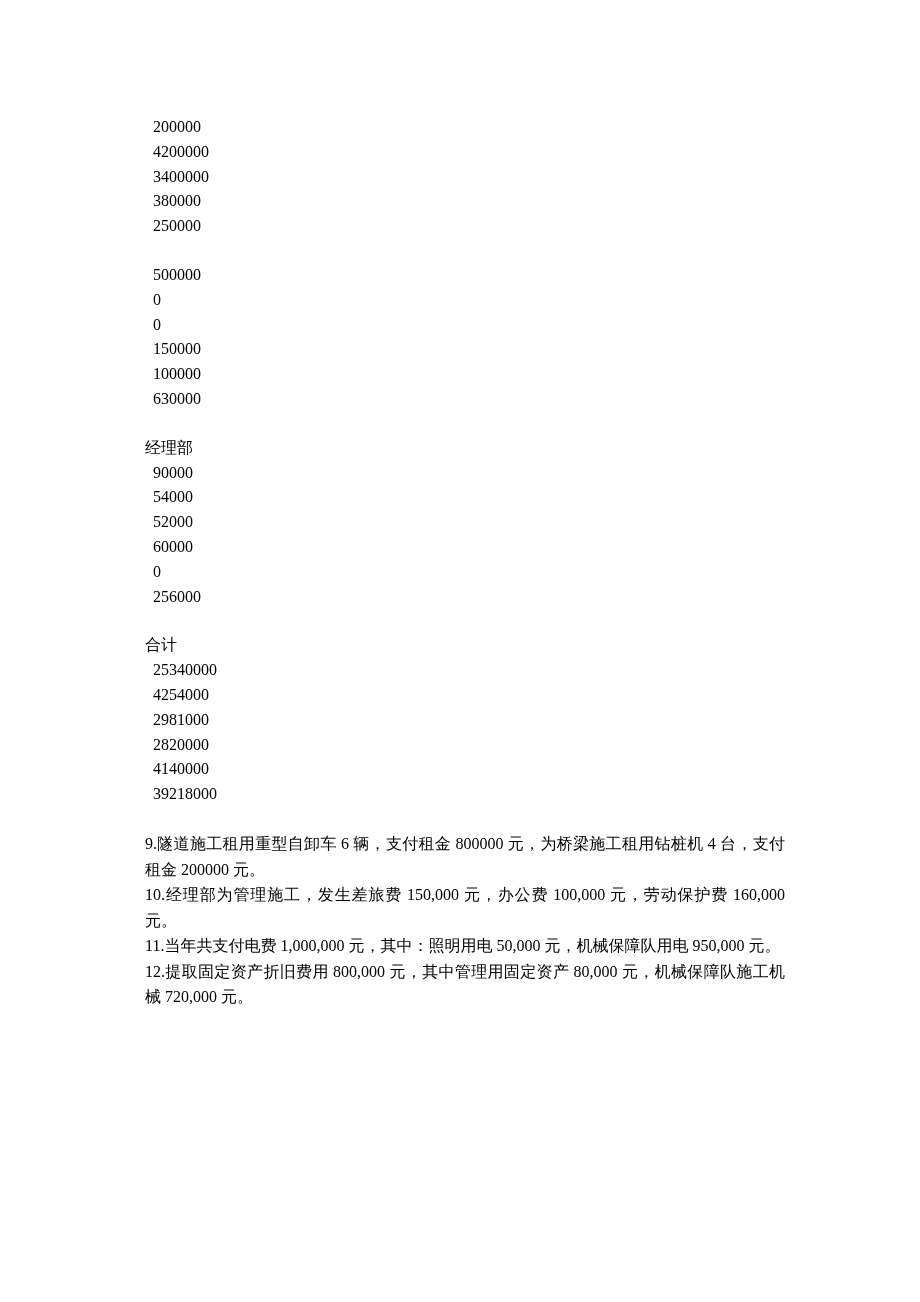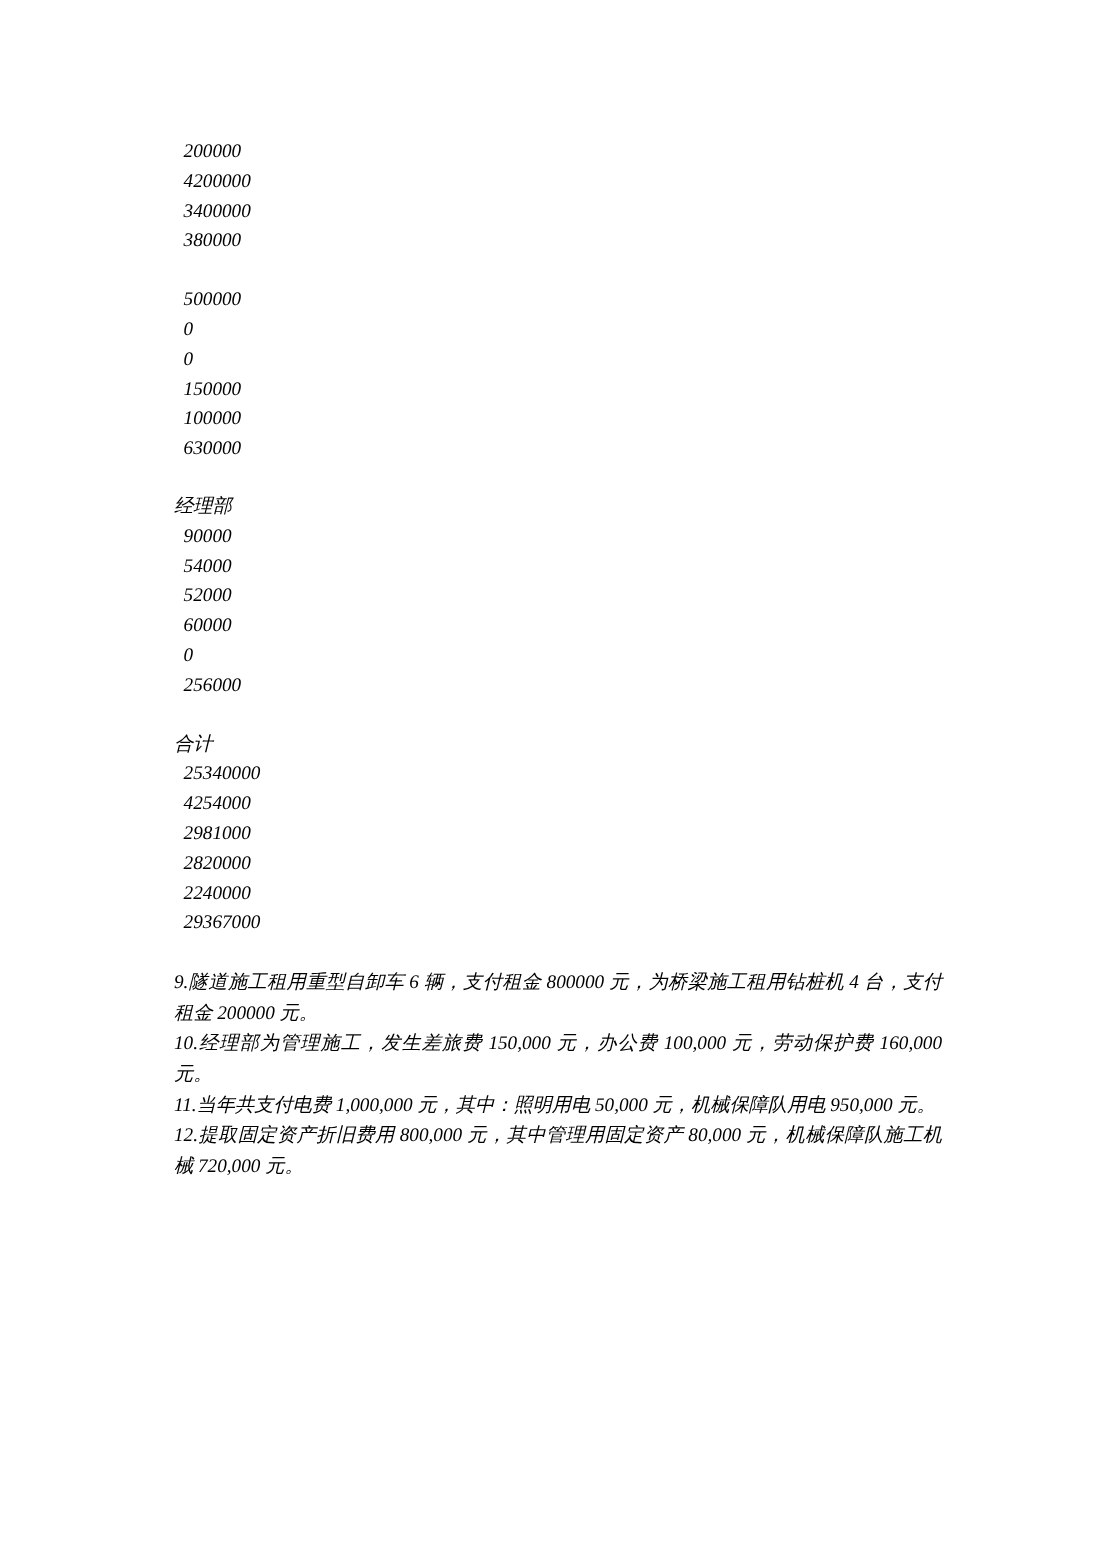--- a/index.html
+++ b/index.html
@@ -1,19 +1,18 @@
 <!DOCTYPE html>
 <html><head>
   <meta charset="utf-8">
   <style>
     * {
       margin: 0;
       padding: 0;
       box-sizing: border-box;
-      font-style: italic;
     }
     body {
       background: #ffffff;
       font-family: "SimSun", "宋体", serif;
       font-size: 16px;
       color: #000000;
       width: 920px;
       min-height: 1302px;
       padding: 115px 135px 80px 145px;
       line-height: 1.55;
@@ -36,20 +35,21 @@
     }
   </style>
 </head>
 <body>
 
 <div class="section">
   <div class="number-line">200000</div>
   <div class="number-line">4200000</div>
   <div class="number-line">3400000</div>
   <div class="number-line">380000</div>
+  <div class="number-line">250000</div>
 </div>
 
 <div class="section">
   <div class="number-line">500000</div>
   <div class="number-line">0</div>
   <div class="number-line">0</div>
   <div class="number-line">150000</div>
   <div class="number-line">100000</div>
   <div class="number-line">630000</div>
 </div>
@@ -63,20 +63,20 @@
   <div class="number-line">0</div>
   <div class="number-line">256000</div>
 </div>
 
 <div class="section">
   <div class="label-line">合计</div>
   <div class="number-line">25340000</div>
   <div class="number-line">4254000</div>
   <div class="number-line">2981000</div>
   <div class="number-line">2820000</div>
-  <div class="number-line">2240000</div>
-  <div class="number-line">29367000</div>
+  <div class="number-line">4140000</div>
+  <div class="number-line">39218000</div>
 </div>
 
 <div class="paragraph">9.隧道施工租用重型自卸车 6 辆，支付租金 800000 元，为桥梁施工租用钻桩机 4 台，支付租金 200000 元。</div>
 <div class="paragraph">10.经理部为管理施工，发生差旅费 150,000 元，办公费 100,000 元，劳动保护费 160,000元。</div>
 <div class="paragraph">11.当年共支付电费 1,000,000 元，其中：照明用电 50,000 元，机械保障队用电 950,000 元。</div>
 <div class="paragraph">12.提取固定资产折旧费用 800,000 元，其中管理用固定资产 80,000 元，机械保障队施工机械 720,000 元。</div>
 
 </body></html>

